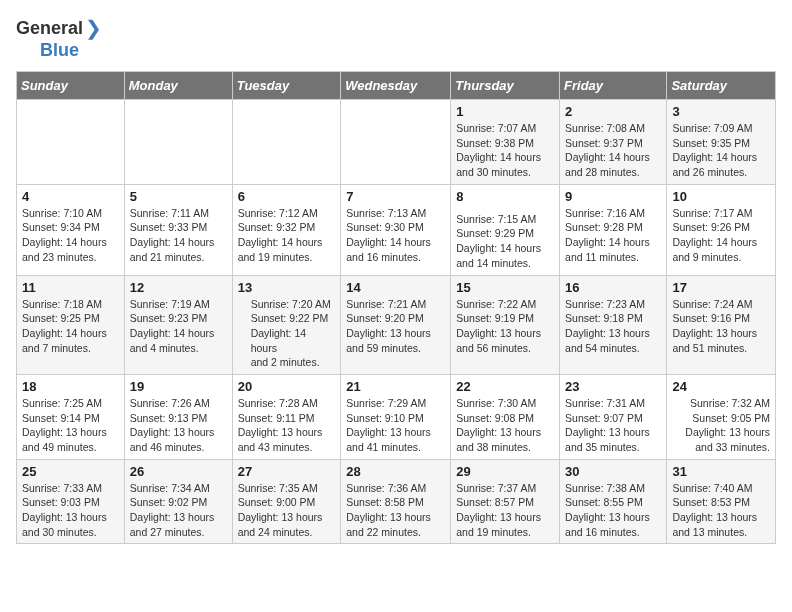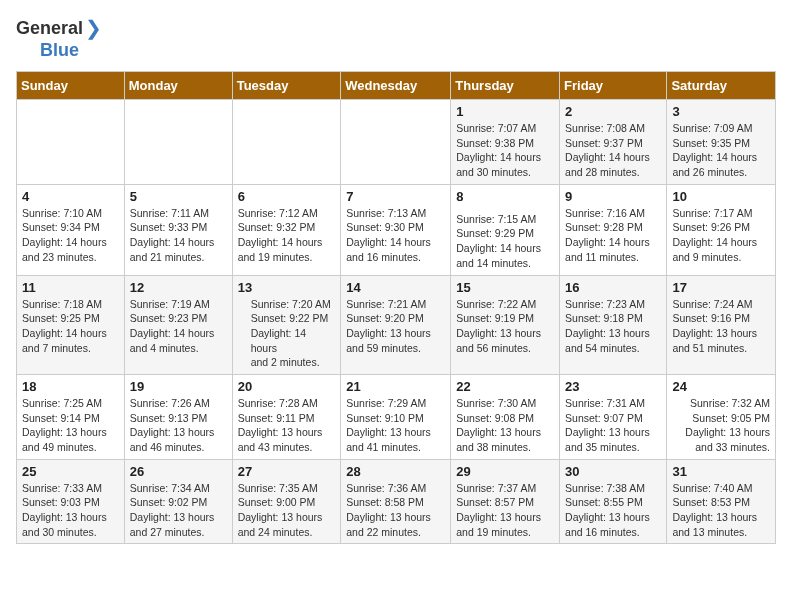--- a/index.html
+++ b/index.html
@@ -31,27 +31,28 @@
     }
     .location {
       font-size: 14px;
       color: #555;
     }
     table {
       width: 100%;
       border-collapse: collapse;
     }
     thead th {
-      background-color: #a16207;
+      background-color: #737373;
       color: #fff;
       font-size: 13px;
       font-weight: bold;
       padding: 6px 4px;
       text-align: left;
       border: 1px solid #ccc;
+      font-style: italic;
     }
     tbody td {
       border: 1px solid #ccc;
       vertical-align: top;
       padding: 4px 5px;
       width: 113px;
       min-height: 90px;
       background: #fff;
     }
     tbody tr:nth-child(odd) td {

